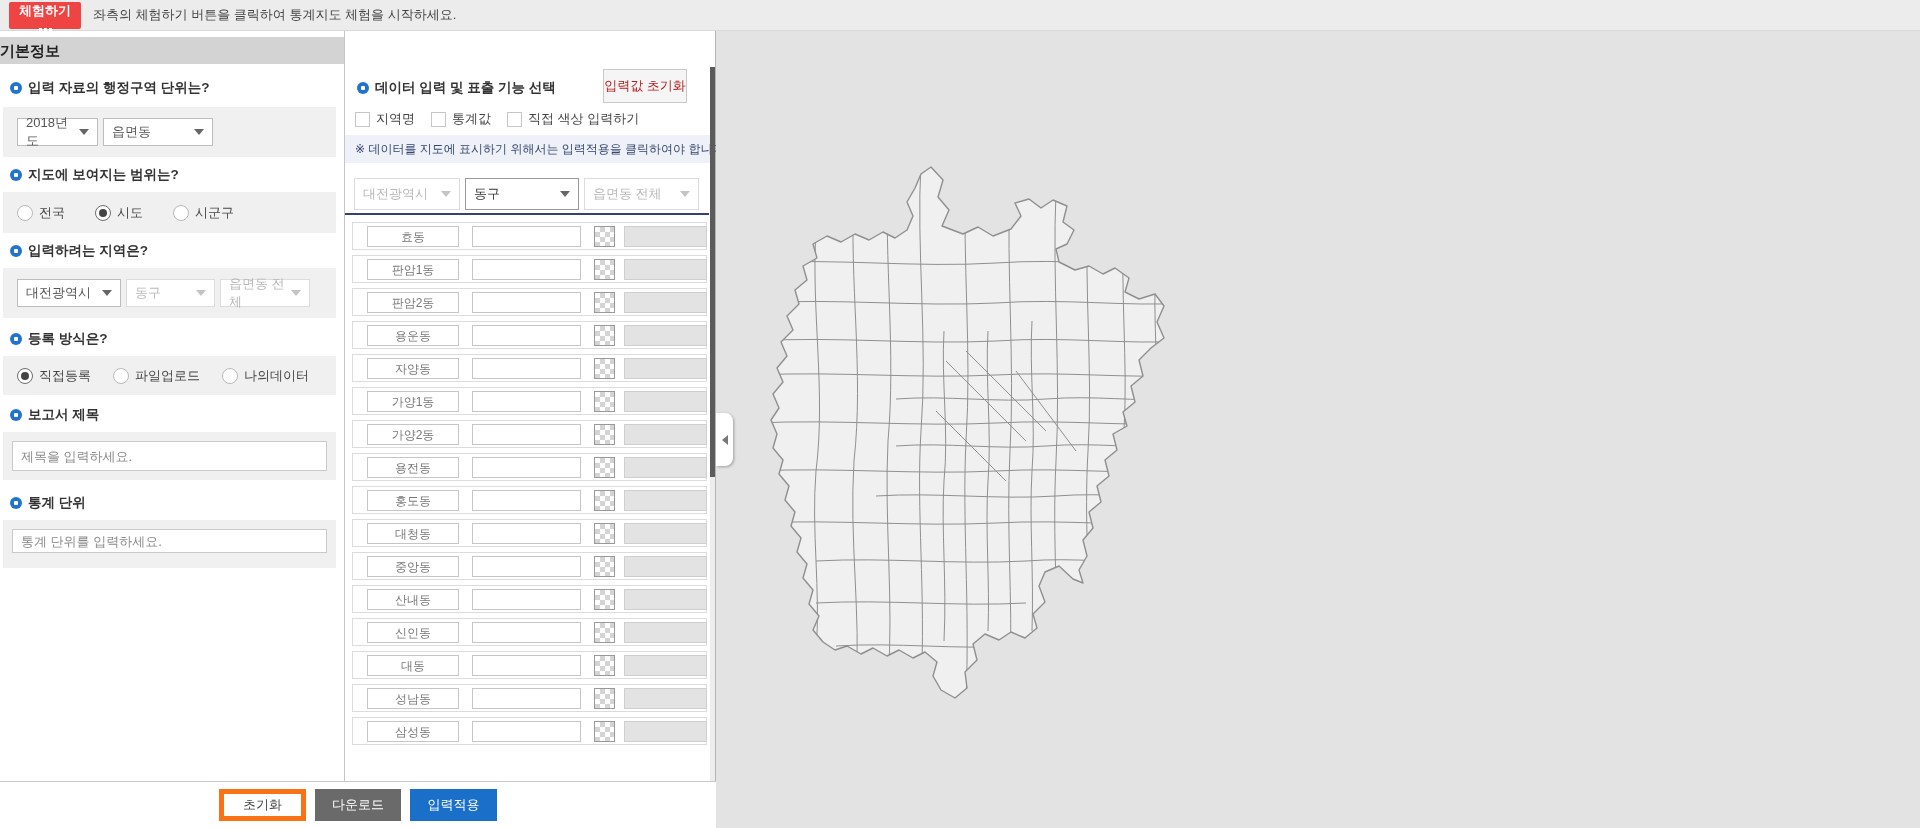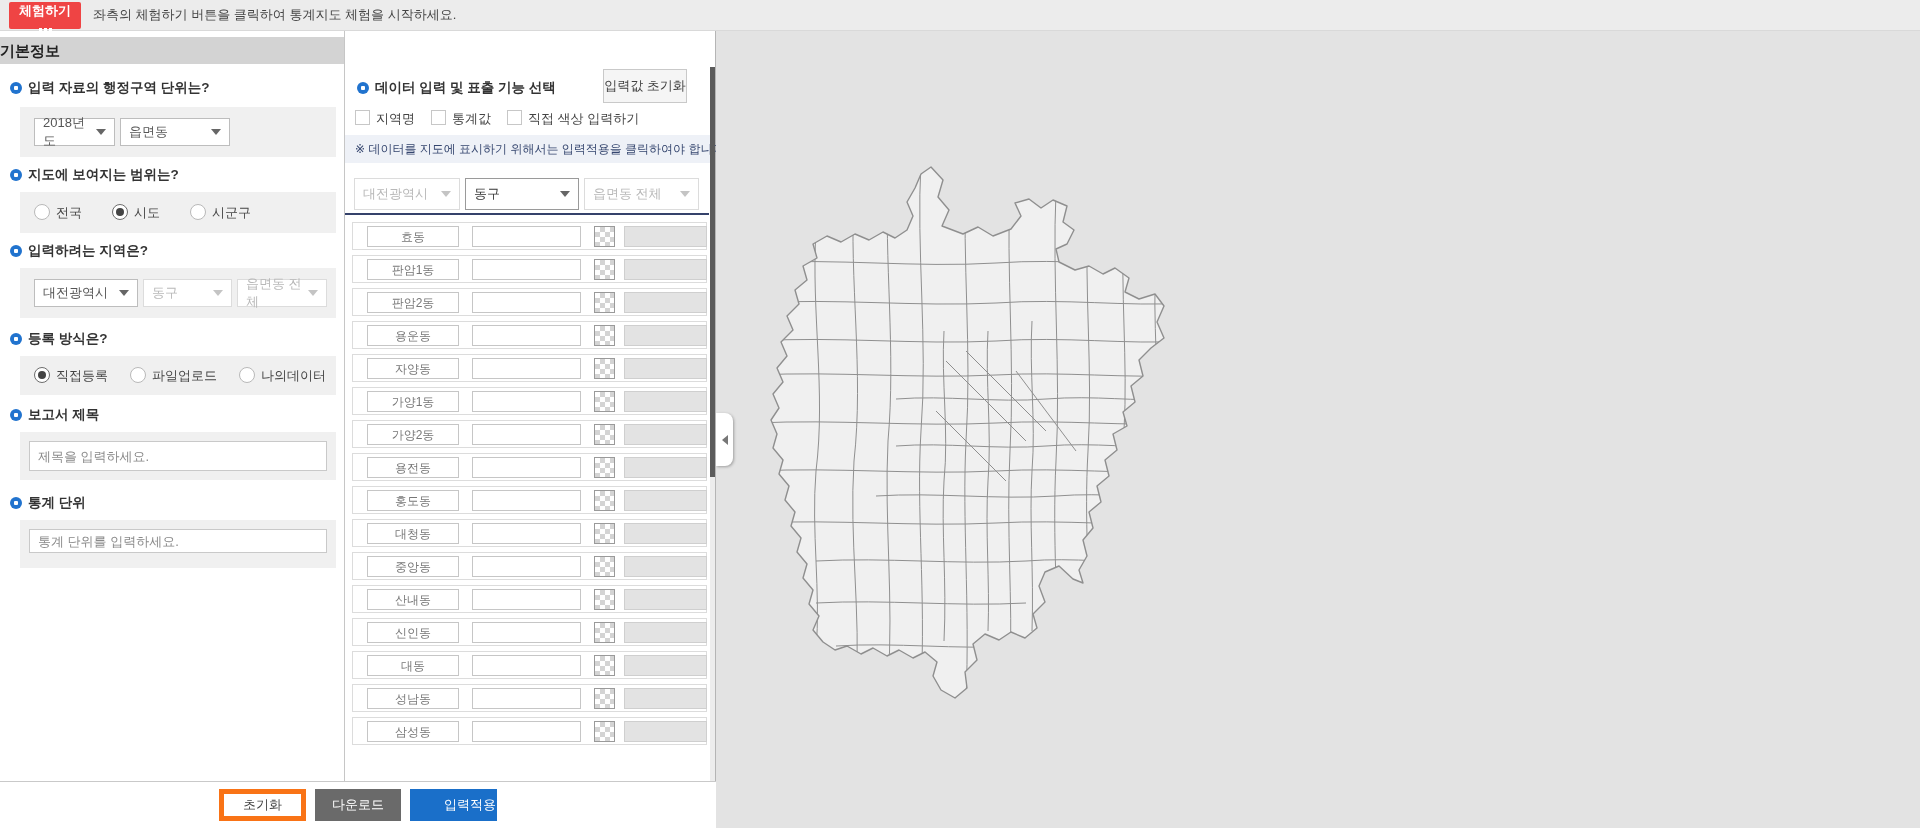--- a/index.html
+++ b/index.html
@@ -26,50 +26,50 @@
   .panel-header { position:absolute; top:6px; left:0; right:0; height:27px;
                   font-size:15px; font-weight:bold; color:#222; line-height:27px; }
   .left-panel .panel-header { background:#d3d3d3; }
   .mid-panel  .panel-header { background:#e8e8e8; padding-left:14px; }
 
   .bullet { width:12px; height:12px; border-radius:50%; flex:0 0 12px; margin-top:2px;
             background:radial-gradient(circle at 50% 50%, #fff 0 2px, #2173ce 2.5px); }
   .sec-label { position:absolute; left:10px; display:flex; gap:6px; font-size:13.5px;
                font-weight:bold; color:#333; line-height:16px; }
 
-  .strip { position:absolute; left:20px; right:8px; background:#f0f0f0; }
+  .strip { position:absolute; left:3px; right:8px; background:#f0f0f0; }
 
   
   .sel { background:#fff; border:1px solid #bdbdbd; display:flex; align-items:center;
          justify-content:space-between; padding:0 8px; font-size:13px; color:#555; cursor:pointer; }
   .sel .caret { width:0; height:0; border-left:5px solid transparent; border-right:5px solid transparent;
                 border-top:6px solid #666; }
   .sel.disabled { border-color:#dcdcdc; color:#b8b8b8; cursor:default; }
   .sel.disabled .caret { border-top-color:#c4c4c4; }
   .sel.strong { border-color:#9a9a9a; color:#333; }
 
   
-  .radio-item, .check-item { display:flex; align-items:flex-start; gap:6px; font-size:13px; color:#444; cursor:pointer; }
+  .radio-item, .check-item { display:flex; align-items:center; gap:6px; font-size:13px; color:#444; cursor:pointer; }
   .radio { width:16px; height:16px; border-radius:50%; background:#fff; border:1px solid #b9b9b9; position:relative; }
   .radio.on { border-color:#6d6d6d; }
   .radio.on::after { content:""; position:absolute; left:3px; top:3px; width:8px; height:8px;
                      border-radius:50%; background:#444; }
   .checkbox { width:15px; height:15px; border:1px solid #c7c7c7; background:#fff; }
 
   .txt-input { width:100%; height:100%; border:1px solid #c9c9c9; background:#fff;
                font-size:13px; color:#555; padding:8px 8px; font-family:inherit; }
   .txt-input::placeholder { color:#8a8a8a; }
 
   
   .close-icon { position:absolute; top:5px; right:15px; font-size:15px; color:#67748c;
                 cursor:pointer; line-height:17px; font-weight:bold; }
   .feature-label { position:absolute; top:49px; left:12px; display:flex; gap:6px;
                    font-size:13.5px; font-weight:bold; color:#333; line-height:16px; }
   .reset-values-btn { position:absolute; top:38px; right:28px; width:84px; height:34px;
-                      background:#f5f5f5; border:1px solid #c9c9c9; font-size:13px; color:#404040;
+                      background:#f5f5f5; border:1px solid #c9c9c9; font-size:13px; color:#b91c1c;
                       cursor:pointer; font-family:inherit; }
   .checkbox-row { position:absolute; top:79px; left:10px; display:flex; gap:16px; }
   .notice { position:absolute; top:104px; left:0; width:365px; height:28px; background:#eef1f7;
             color:#35466f; font-size:12px; line-height:28px; padding-left:10px; white-space:nowrap; }
   .mid-selects { position:absolute; top:147px; left:9px; display:flex; gap:5px; }
   .mid-selects .sel { height:32px; }
 
   .table-wrap { position:absolute; top:182px; left:0; right:6px; bottom:0;
                 border-top:2px solid #35426b; overflow:hidden; padding-top:7px; }
   .t-row { position:relative; height:28px; margin:0 2px 5px 7px; border:1px solid #dcdcdc; background:#fff; }
@@ -84,21 +84,21 @@
               background:#e3e3e3; border:1px solid #cfcfcf; }
   .scroll-track { position:absolute; top:36px; right:0; bottom:0; width:5px; background:#ededed; }
   .scroll-thumb { position:absolute; top:36px; right:0; width:5px; height:410px; background:#5b5b5b; cursor:grab; }
 
   
   .panels-footer { height:47px; border-top:1px solid #c9c9c9; background:#fff;
                    display:flex; justify-content:center; align-items:center; gap:9px; }
   .panels-footer button { height:32px; font-size:13px; cursor:pointer; font-family:inherit; }
   .btn-reset    { width:87px; background:#fff; border:5px solid #f97316; color:#444; }
   .btn-download { width:86px; background:#6a6a6a; border:1px solid #6a6a6a; color:#fff; }
-  .btn-apply    { width:87px; background:#1a6fc9; border:1px solid #1a6fc9; color:#fff;text-align:right; }
+  .btn-apply    { width:87px; background:#1a6fc9; border:1px solid #1a6fc9; color:#fff; }
 
   
   .map-area { flex:1; position:relative; background:#e3e3e3; overflow:hidden; }
   .map-area svg { position:absolute; inset:0; }
   .collapse-handle { position:absolute; left:0; top:382px; width:17px; height:53px; background:#fff;
                      border-radius:0 8px 8px 0; box-shadow:1px 1px 3px rgba(0,0,0,.3);
                      display:flex; align-items:center; justify-content:center; cursor:pointer; }
   .collapse-handle .tri { width:0; height:0; border-top:5px solid transparent;
                           border-bottom:5px solid transparent; border-right:6px solid #777; }
 </style>

